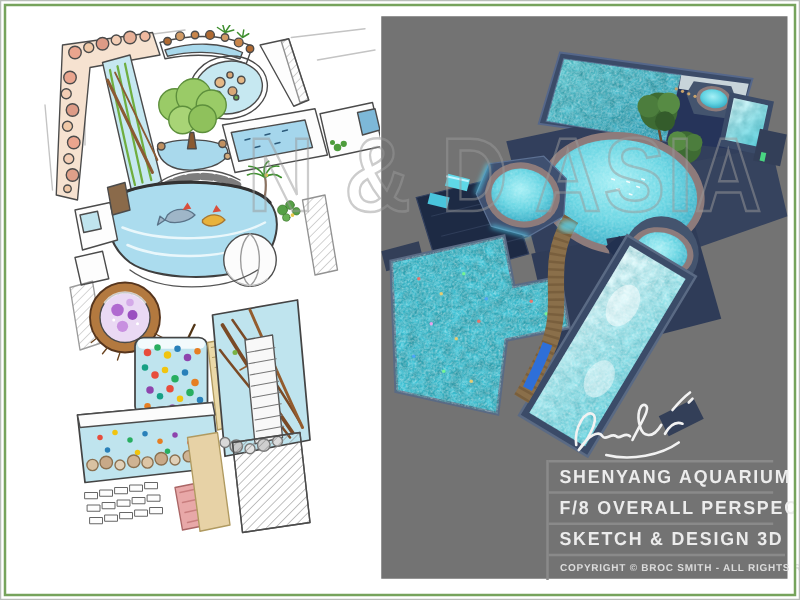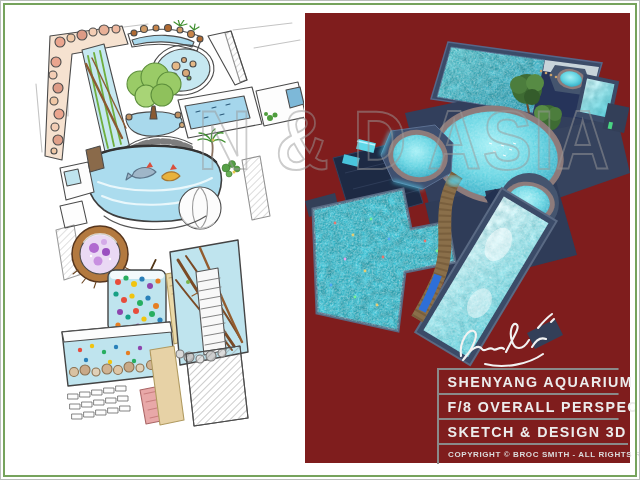--- a/index.html
+++ b/index.html
@@ -1,21 +1,21 @@
 <!DOCTYPE html>
 <html><head>
 <meta charset="utf-8">
 <style>
   html,body{margin:0;padding:0;background:#e8e8e8;}
   .board{position:relative;width:640px;height:480px;background:#ffffff;overflow:hidden;
          font-family:"Liberation Sans",sans-serif;}
   .frame-outer{position:absolute;inset:0;border:1px solid #b9beb9;pointer-events:none;z-index:9;}
   .frame-green{position:absolute;inset:3px;border:2px solid #76a35c;pointer-events:none;z-index:9;}
   .sketch-panel{position:absolute;left:28px;top:20px;width:276px;height:440px;background:#ffffff;}
-  .render-panel{position:absolute;left:305px;top:13px;width:325px;height:450px;background:#7f1d1d;}
+  .render-panel{position:absolute;left:305px;top:13px;width:325px;height:450px;background:#737373;}
   .render-panel svg.scene{position:absolute;left:0;top:0;}
   .signature{position:absolute;left:150px;top:295px;width:120px;height:70px;z-index:6;}
   .watermark{position:absolute;left:198px;top:92px;z-index:5;pointer-events:none;
      font-size:84px;font-weight:700;letter-spacing:2px;color:transparent;opacity:.5;
      -webkit-text-stroke:2px #9a9a9a;transform:scaleX(.88);transform-origin:left top;white-space:nowrap;}
   .title-block{position:absolute;left:132px;right:2px;top:355px;border-left:2px solid #8a8a8a;z-index:7;}
   .t-row{border-top:2px solid #8a8a8a;height:23px;line-height:23px;padding-left:9px;
      color:#ececec;font-size:15px;font-weight:700;letter-spacing:1.5px;white-space:nowrap;
      transform:scaleX(.95);transform-origin:left center;}
   .t-copy{border-top:2px solid #8a8a8a;height:19px;line-height:19px;padding-left:9px;

